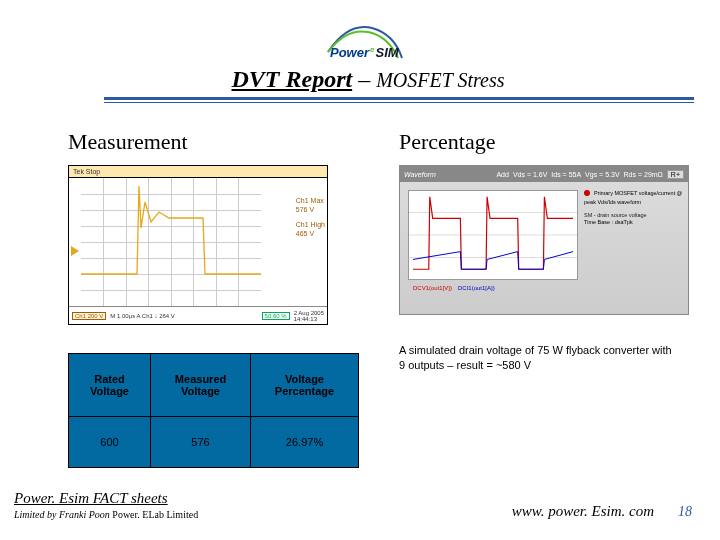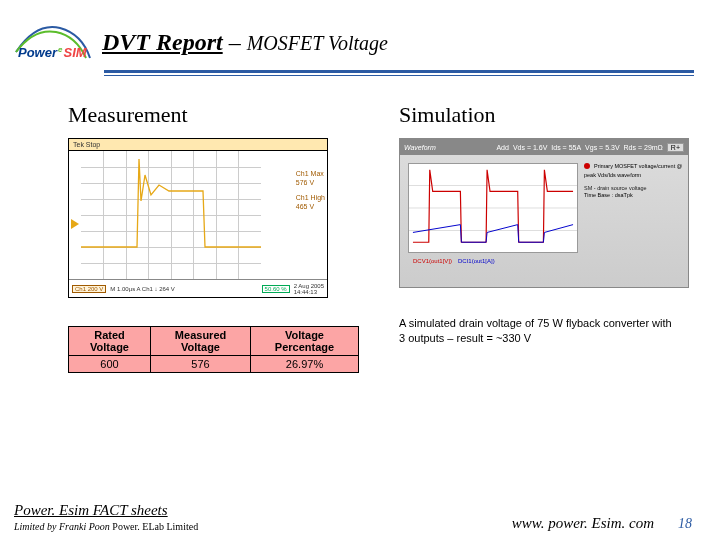--- a/index.html
+++ b/index.html
@@ -1,27 +1,27 @@
 <!DOCTYPE html>
 <html><head>
 <meta charset="utf-8">
 <style>
   * { box-sizing: border-box; margin: 0; padding: 0; }
   body {
     width: 720px; height: 540px;
     font-family: "Times New Roman", Times, serif;
     background: #fff; color: #000; position: relative; overflow: hidden;
   }
-  .header { display: flex; align-items: center; padding: 18px 0 0 10px; }
+  .header { display: flex; align-items: center; padding: 18px 0 0 10px; flex-direction: column; }
   .logo { width: 86px; height: 48px; position: relative; }
   .logo svg { width: 100%; height: 100%; }
   .logo-text { position:absolute; bottom:6px; left:8px; display:flex; align-items:baseline; font-family: Arial, sans-serif; }
   .logo-text .p { color:#003a8c; font-style:italic; font-weight:bold; font-size:13px; }
   .logo-text .e { color:#5bbd2b; font-style:italic; font-weight:bold; font-size:8px; margin:0 1px; position:relative; top:-5px;}
-  .logo-text .s { color:#ef4444; font-style:italic; font-weight:bold; font-size:13px; }
+  .logo-text .s { color:#0f172a; font-style:italic; font-weight:bold; font-size:13px; }
   .title { margin-left: 6px; font-size: 24px; }
   .title .bold { font-weight: bold; font-style: italic; text-decoration: underline; }
   .title .dash { font-style: italic; }
   .title .sub { font-size: 20px; font-style: italic; }
   .hr-wrap { margin: 4px 0 0 104px; }
   .hr1 { height: 3px; background:#2b5aa3; width: 590px; }
   .hr2 { height: 1px; background:#2b5aa3; width: 590px; margin-top:2px; }
 
   .cols { display:flex; padding: 26px 30px 0 68px; gap: 40px; }
   .col { flex:1; }
@@ -50,26 +50,26 @@
   .sim .wave { position:absolute; left:8px; top:24px; width:170px; height:90px; background:#fff; border:1px solid #999;}
   .sim .wave svg{position:absolute;left:0;top:0;width:100%;height:100%;}
   .sim .wave .lbl{position:absolute;bottom:-12px;left:4px;font-size:6px;display:flex;gap:6px;}
   .sim .wave .lbl .r{color:#c00;} .sim .wave .lbl .b{color:#00c;}
   .sim .meta { position:absolute; right:4px; top:24px; width:100px; font-size:5.5px; color:#000; line-height:1.3;}
   .sim .meta .row{display:flex; gap:4px; margin-bottom:2px;}
   .sim .meta .dot{width:6px;height:6px;background:#c00;border-radius:50%;}
   .sim .meta .blurb{margin-top:6px; color:#222;}
 
   .tbl { margin-top: 28px; border-collapse: collapse; font-family: Arial, sans-serif; font-size:11px;}
-  .tbl th, .tbl td { border:1px solid #000; padding:2px 10px; text-align:center; background:#fca5a5;}
+  .tbl th, .tbl td { border:1px solid #000; padding:19px 10px; text-align:center; background:#0369a1;}
   .tbl th { font-weight:bold; }
 
   .sim-caption { font-family: Arial, sans-serif; font-size:11px; line-height:1.35; margin-top:28px; max-width:280px;}
 
-  .footer { position:absolute; left:0; right:0; bottom:0; padding: 0 28px 8px 14px; display:flex; align-items:flex-end; justify-content:space-between;}
+  .footer { position:absolute; left:0; right:0; bottom:0; padding: 0 28px 20px 14px; display:flex; align-items:flex-end; justify-content:space-between;}
   .fact { font-style:italic; font-family:"Times New Roman", serif; font-size:15px; text-decoration:underline;}
   .prep { font-size:10px; font-family:"Times New Roman", serif; margin-top:2px;}
   .prep .i{ font-style:italic;}
   .url { font-family:"Times New Roman", serif; font-size:15px; font-style:italic;}
   .pg { font-family:"Times New Roman", serif; font-size:14px; font-style:italic; color:#2b5aa3; margin-left:24px;}
 </style>
 </head>
 <body>
 
 <div class="header">
@@ -78,21 +78,21 @@
       <path d="M6 34 Q26 4 50 10 Q72 16 80 40" fill="none" stroke="#2b5aa3" stroke-width="2"></path>
       <path d="M6 34 Q24 10 46 14 Q66 18 76 40" fill="none" stroke="#5bbd2b" stroke-width="2"></path>
     </svg>
     <div class="logo-text">
       <span class="p">Power</span>
       <span class="e">e</span>
       <span class="s">SIM</span>
     </div>
   </div>
   <div class="title">
-    <span class="bold">DVT Report</span><span class="dash"> – </span><span class="sub">MOSFET Voltage</span>
+    <span class="bold">DVT Report</span><span class="dash"> – </span><span class="sub">MOSFET Stress</span>
   </div>
 </div>
 <div class="hr-wrap">
   <div class="hr1"></div>
     <div class="hr2"></div>
 </div>
 
 <div class="cols">
   <div class="col">
     <h2>Measurement</h2>
@@ -151,21 +151,21 @@
       <tr>
         <td>600</td>
         <td>576</td>
         <td>26.97%</td>
       </tr>
     </tbody>
       </table>
   </div>
 
   <div class="col">
-    <h2>Simulation</h2>
+    <h2>Percentage</h2>
 
     <div class="sim">
       <div class="bar">
         <span class="title2">Waveform</span>
         <span style="display:flex;gap:4px;align-items:center;">
           <span>Add</span>
           <span>Vds = 1.6V</span>
           <span>Ids = 55A</span>
           <span>Vgs = 5.3V</span>
           <span>Rds = 29mΩ</span>
@@ -189,21 +189,21 @@
         <div class="row">
             <div class="dot"></div>
             <div>Primary MOSFET voltage/current @</div>
           </div>
         <div>peak Vds/Ids waveform</div>
         <div class="blurb">SM - drain source voltage</div>
         <div>Time Base : dsaTpk</div>
       </div>
     </div>
 
-    <div class="sim-caption">A simulated drain voltage of 75 W flyback converter with 3 outputs – result = ~330 V</div>
+    <div class="sim-caption">A simulated drain voltage of 75 W flyback converter with 9 outputs – result = ~580 V</div>
   </div>
 </div>
 
 <div class="footer">
   <div>
     <div class="fact">Power. Esim FACT sheets</div>
     <div class="prep">
       <span class="i">Limited by Franki Poon</span><span> Power. ELab Limited</span>
     </div>
   </div>

